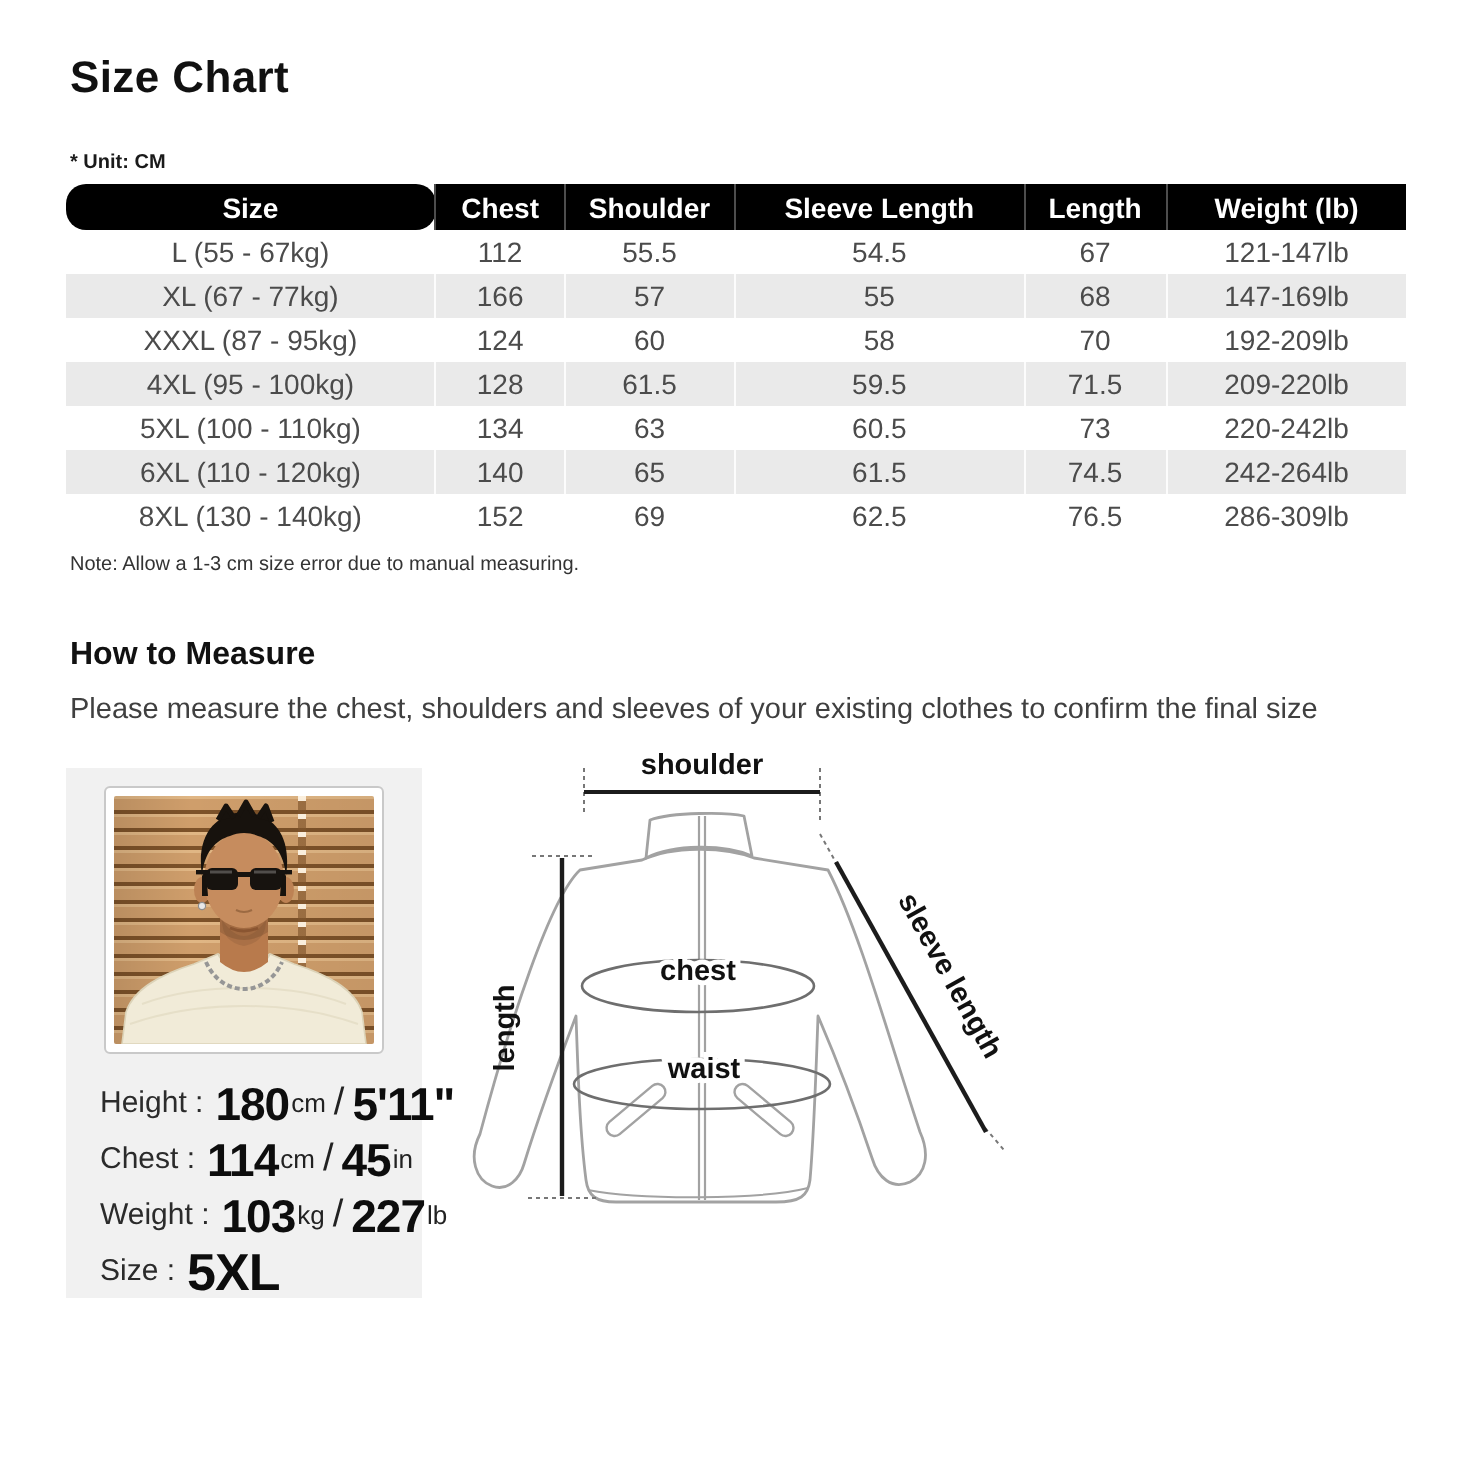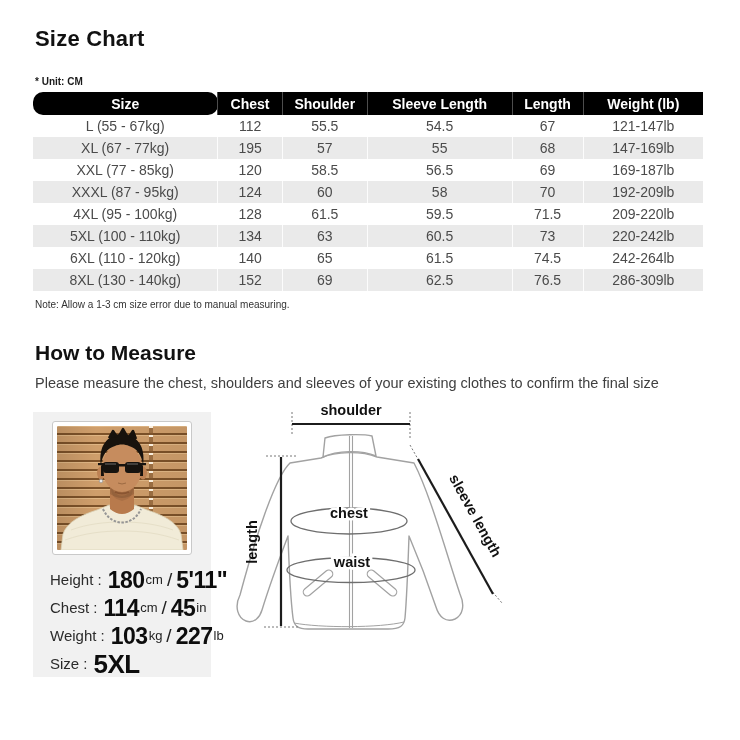--- a/index.html
+++ b/index.html
@@ -26,21 +26,21 @@
     font-size:14px;color:#4b4b4b;height:22px;text-align:center;
     border-left:1px solid rgba(255,255,255,.85);padding:0 2px;white-space:nowrap;
   }
   table.size-table td:first-child{border-left:none;}
   table.size-table tbody tr:nth-child(even){background:var(--row-alt);}
   .col-size{width:27.6%;} .col-chest{width:9.6%;} .col-shoulder{width:12.7%;}
   .col-sleeve{width:21.6%;} .col-length{width:10.6%;} .col-weight{width:17.9%;}
 
   .table-note{margin:8px 0 0 35px;font-size:10px;color:#333;}
 
-  .htm-title{margin:31px 0 0 35px;font-size:21px;font-weight:700;color:var(--ink);}
+  .htm-title{margin:31px 0 0 35px;font-size:16px;font-weight:700;color:var(--ink);}
   .htm-sub{margin:10px 0 0 35px;font-size:14.5px;color:#404040;}
 
   .measure-row{display:flex;align-items:flex-start;margin:21px 0 0 33px;}
 
   .model-panel{width:178px;height:265px;background:var(--panel-bg);padding-top:9px;flex:none;}
   .photo-frame{
     width:140px;height:134px;margin:0 auto;background:#fff;border:1px solid #c9c9c9;
     border-radius:3px;padding:4px;
   }
   .photo{
@@ -96,33 +96,25 @@
         <tr>
           <td>L (55 - 67kg)</td>
           <td>112</td>
           <td>55.5</td>
           <td>54.5</td>
           <td>67</td>
           <td>121-147lb</td>
         </tr>
         <tr>
           <td>XL (67 - 77kg)</td>
-          <td>195</td>
+          <td>166</td>
           <td>57</td>
           <td>55</td>
           <td>68</td>
           <td>147-169lb</td>
-        </tr>
-        <tr>
-          <td>XXL (77 - 85kg)</td>
-          <td>120</td>
-          <td>58.5</td>
-          <td>56.5</td>
-          <td>69</td>
-          <td>169-187lb</td>
         </tr>
         <tr>
           <td>XXXL (87 - 95kg)</td>
           <td>124</td>
           <td>60</td>
           <td>58</td>
           <td>70</td>
           <td>192-209lb</td>
         </tr>
         <tr>

